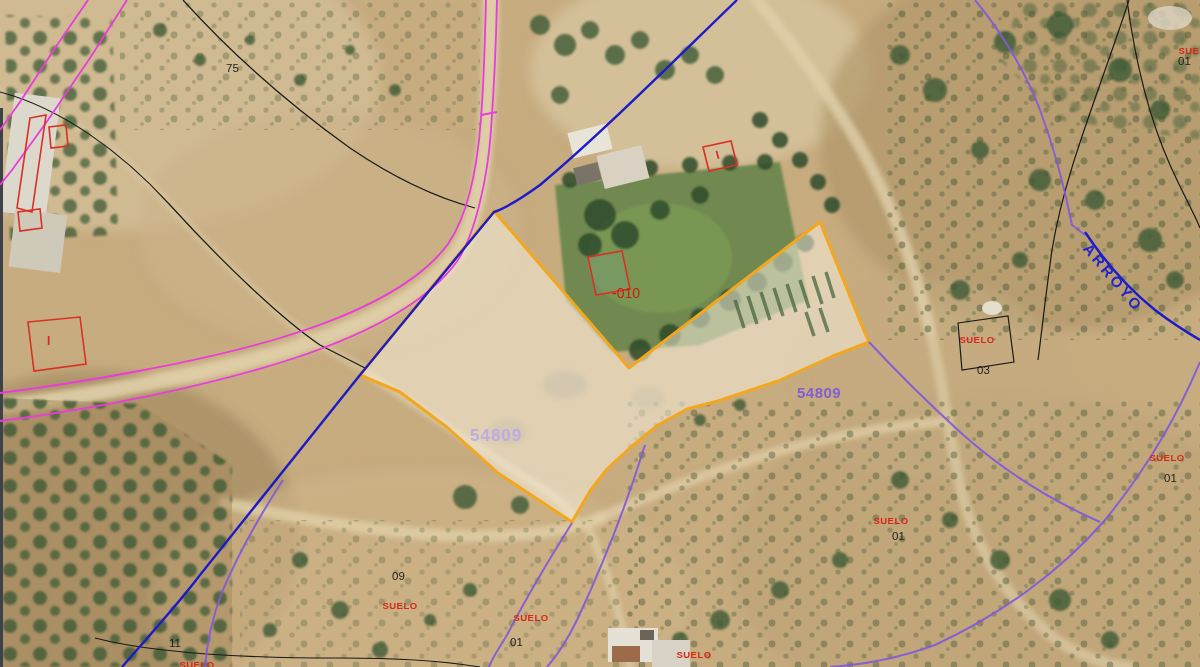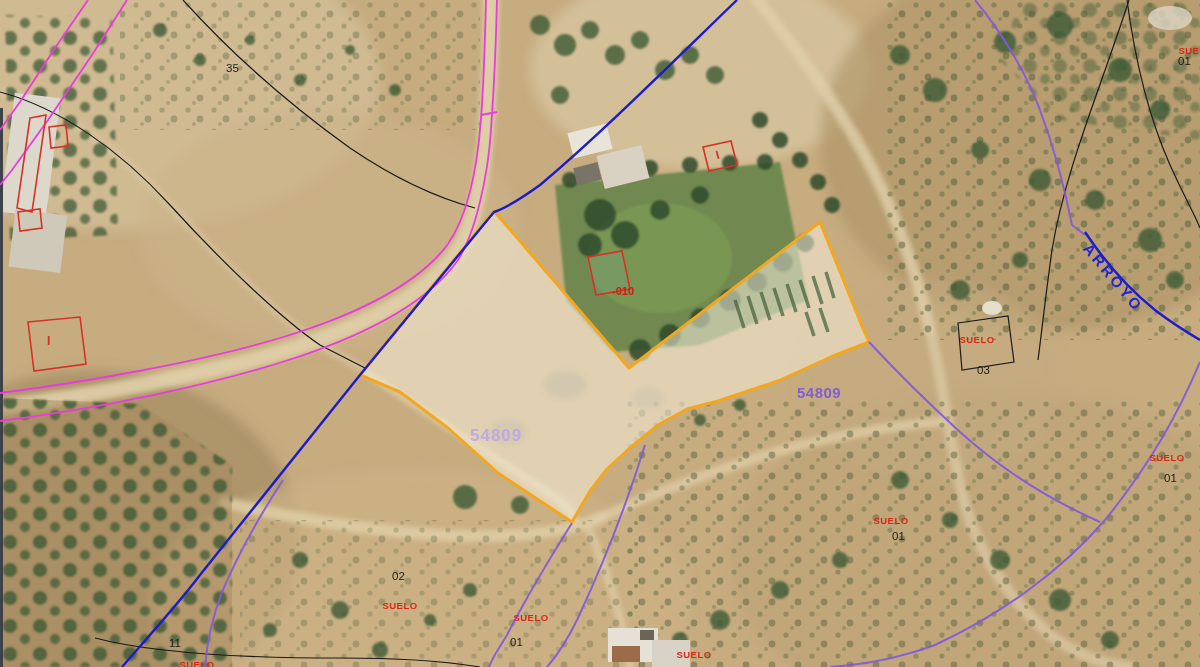--- a/index.html
+++ b/index.html
@@ -6,21 +6,21 @@
   #stage{position:relative;width:1200px;height:667px;overflow:hidden;
          font-family:"Liberation Sans",sans-serif;}
   #stage svg{position:absolute;left:0;top:0;}
   .lbl{position:absolute;white-space:nowrap;pointer-events:none;}
   .num{font-size:11.5px;color:#1c1c1c;font-weight:400;}
   .suelo{font-size:9.5px;font-weight:700;color:#d82818;letter-spacing:.5px;transform:translateX(-50%);}
   .pnum-main{font-size:17px;font-weight:700;color:rgba(186,168,232,.92);letter-spacing:1px;}
   .pnum-east{font-size:15px;font-weight:700;color:rgba(126,88,216,.95);letter-spacing:.5px;}
   .arroyo{font-size:15px;font-weight:700;color:#2424cc;letter-spacing:3px;
           transform-origin:0 0;transform:rotate(50deg);}
-  .ccode{font-size:11px;font-weight:700;color:#cc1d10;}
+  .ccode{font-size:14px;font-weight:400;color:#cc1d10;}
   .roman{font-size:12px;font-weight:700;color:#d03028;}
 </style>
 </head>
 <body>
 
 <div id="stage">
 <svg width="1200" height="667" viewBox="0 0 1200 667">
   <defs>
     <filter id="soft">
           <feGaussianBlur stdDeviation="1.1"></feGaussianBlur>
@@ -245,21 +245,21 @@
 <div class="lbl suelo" style="left:891px;top:515px">SUELO</div>
 <div class="lbl suelo" style="left:977px;top:334px">SUELO</div>
 <div class="lbl suelo" style="left:1167px;top:452px">SUELO</div>
 <div class="lbl suelo" style="left:1196px;top:45px">SUELO</div>
 <div class="lbl suelo" style="left:197px;top:659px">SUELO</div>
 
 <div class="lbl ccode" style="left:612px;top:285px">-010</div>
 <div class="lbl roman" style="left:47px;top:334px">I</div>
 <div class="lbl roman" style="left:716px;top:148px;transform:rotate(-15deg)">I</div>
 
-<div class="lbl num" style="left:226px;top:62px">35</div>
+<div class="lbl num" style="left:226px;top:62px">75</div>
 <div class="lbl num" style="left:977px;top:364px">03</div>
-<div class="lbl num" style="left:392px;top:570px">02</div>
+<div class="lbl num" style="left:392px;top:570px">09</div>
 <div class="lbl num" style="left:510px;top:636px">01</div>
 <div class="lbl num" style="left:169px;top:637px">11</div>
 <div class="lbl num" style="left:892px;top:530px">01</div>
 <div class="lbl num" style="left:1164px;top:472px">01</div>
 <div class="lbl num" style="left:1178px;top:55px">01</div>
 </div>
 
 </body></html>

